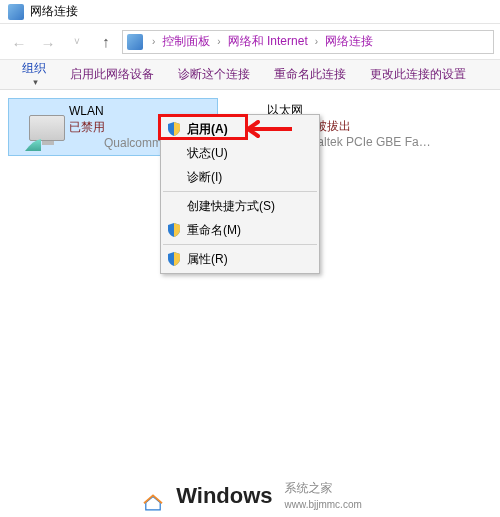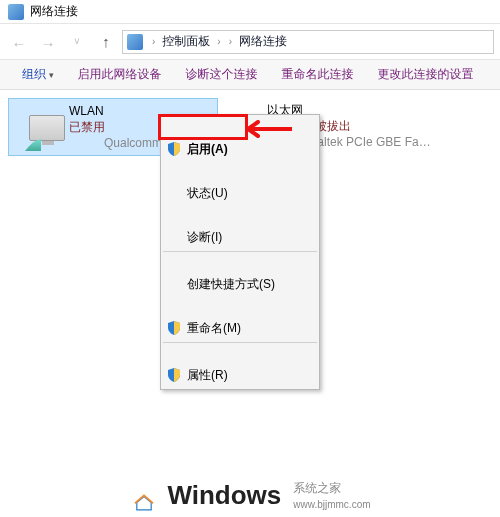--- a/index.html
+++ b/index.html
@@ -5,71 +5,72 @@
     * { margin: 0; padding: 0; box-sizing: border-box; font-family: "Microsoft YaHei", "Segoe UI", sans-serif; }
     body { width: 500px; height: 517px; background: #fff; position: relative; overflow: hidden; }
     .title-bar { height: 24px; display: flex; align-items: center; padding: 0 8px; border-bottom: 1px solid #e5e5e5; font-size: 12px; }
     .title-bar .ticon { width: 16px; height: 16px; margin-right: 6px; background: linear-gradient(135deg,#7cb8e8,#3a7bc8); border-radius: 2px; }
     .nav-bar { height: 36px; display: flex; align-items: center; padding: 0 6px; gap: 3px; border-bottom: 1px solid #e5e5e5; }
     .nav-arrow { width: 26px; height: 26px; display:flex; align-items:center; justify-content:center; color:#bbb; font-size:15px; border-radius:3px; }
     .nav-up { color:#555; }
     .addr { flex:1; height:24px; border:1px solid #ccc; display:flex; align-items:center; padding:0 4px; font-size:12px; gap:2px; }
     .addr .aicon { width:16px; height:16px; background: linear-gradient(135deg,#7cb8e8,#3a7bc8); border-radius:2px; margin-right:4px;}
     .addr .sep { color:#888; font-size:10px; padding:0 3px;}
-    .addr .crumb { color:#0f172a; padding: 0 2px;}
+    .addr .crumb { color:#a21caf; padding: 0 2px;}
     .toolbar { height: 30px; background:#f7f7f7; border-bottom:1px solid #e0e0e0; display:flex; align-items:center; padding:0 10px; gap:0; font-size:12px; }
     .toolbar .tbtn { padding:0 12px; color:#701a75; cursor:default; display:flex; align-items:center; height:100%; }
-    .toolbar .tbtn.org { color:#1a47b8; }
+    .toolbar .tbtn.org { color:#1a47b8;flex-direction:column; }
     .toolbar .tbtn .dd { font-size:9px; margin-left:3px; color:#555;}
     .content { position:relative; padding:8px; display:flex; gap:20px; align-items:flex-start;}
     .adapter { display:flex; width:210px; padding:4px 16px;align-items:flex-end; }
     .adapter.sel { background:#cde8ff; border:1px solid #8cc8f0; }
     .adapter .aimg { width:44px; height:36px; position:relative; }
     .adapter .aimg .mon { position:absolute; left:4px; top:0; width:36px; height:26px; background:linear-gradient(#e8e8e8,#ccc); border:1px solid #999; border-radius:2px;}
     .adapter .aimg .mon::after{content:"";position:absolute;bottom:-5px;left:12px;width:12px;height:4px;background:#bbb;}
     .adapter .aimg .sig { position:absolute; left:0; bottom:0; width:16px; height:12px; background:linear-gradient(to top,#4a9,#7dc); clip-path: polygon(0 100%,25% 60%,50% 30%,75% 10%,100% 0,100% 100%);}
     .adapter .aimg .x { position:absolute; right:0; bottom:0; width:12px; height:12px; background:#e33; border-radius:50%; color:#fff; font-size:9px; line-height:12px; text-align:center;}
     .adapter .atxt { font-size:12px; line-height:16px; }
     .adapter .atxt .aname { color:#000; }
     .adapter .atxt .astat { color:#7f1d1d; }
     .adapter .atxt .adrv { color:#888; white-space:nowrap; overflow:hidden; text-overflow:ellipsis; max-width:130px;margin-left:35px;}
     .ctx-menu { position:absolute; left:160px; top:114px; width:160px; background:#f4f4f4; border:1px solid #b8b8b8; box-shadow:2px 2px 4px rgba(0,0,0,0.25); font-size:12px; padding:2px 0; }
-    .ctx-item { height:24px; display:flex; align-items:center; padding:0 8px 0 6px; gap:6px;margin-top:20px; }
+    .ctx-item { height:24px; display:flex; align-items:center; padding:0 8px 0 6px; gap:6px; }
     .ctx-item.disabled { color:#000000; }
     .ctx-item .shield { width:14px; height:14px; display:inline-block; }
     .ctx-item .shield svg { width:14px; height:14px; display:block;}
     .ctx-item .spacer { width:14px; height:14px; display:inline-block;}
     .ctx-sep { height:1px; background:#d0d0d0; margin:2px 2px; }
     .redbox { position:absolute; left:158px; top:114px; width:90px; height:26px; border:3px solid #e11; pointer-events:none; }
     .redarrow { position:absolute; left:248px; top:120px; width:44px; height:18px; pointer-events:none;}
     .redarrow svg{width:44px;height:18px;display:block;}
     .watermark { position:absolute; bottom:6px; left:0; right:0; display:flex; align-items:center; justify-content:center; gap:8px; }
     .watermark .wlogo { width:30px; height:30px; position:relative;}
     .watermark .wlogo .h{position:absolute;left:0;bottom:0;width:30px;height:18px;}
-    .watermark .wtext { font-size:26px; font-weight:600; letter-spacing:0; color:#222;}
+    .watermark .wtext { font-size:22px; font-weight:600; letter-spacing:0; color:#222;}
     .watermark .wsub { font-size:12px; color:#888; margin-left:4px;}
   </style>
 </head>
 <body>
 
 <div class="title-bar">
   <span class="ticon"></span>
   <span>网络连接</span>
 </div>
 
 <div class="nav-bar">
   <div class="nav-arrow">←</div>
   <div class="nav-arrow">→</div>
   <div class="nav-arrow" style="font-size:10px;">˅</div>
   <div class="nav-arrow nav-up">↑</div>
   <div class="addr">
     <span class="aicon"></span>
     <span class="sep">›</span>
     <span class="crumb">控制面板</span>
     <span class="sep">›</span>
+    <span class="crumb">网络和 Internet</span>
     <span class="sep">›</span>
     <span class="crumb">网络连接</span>
   </div>
 </div>
 
 <div class="toolbar">
   <div class="tbtn org">
       <span>组织</span>
       <span class="dd">▾</span>
     </div>

